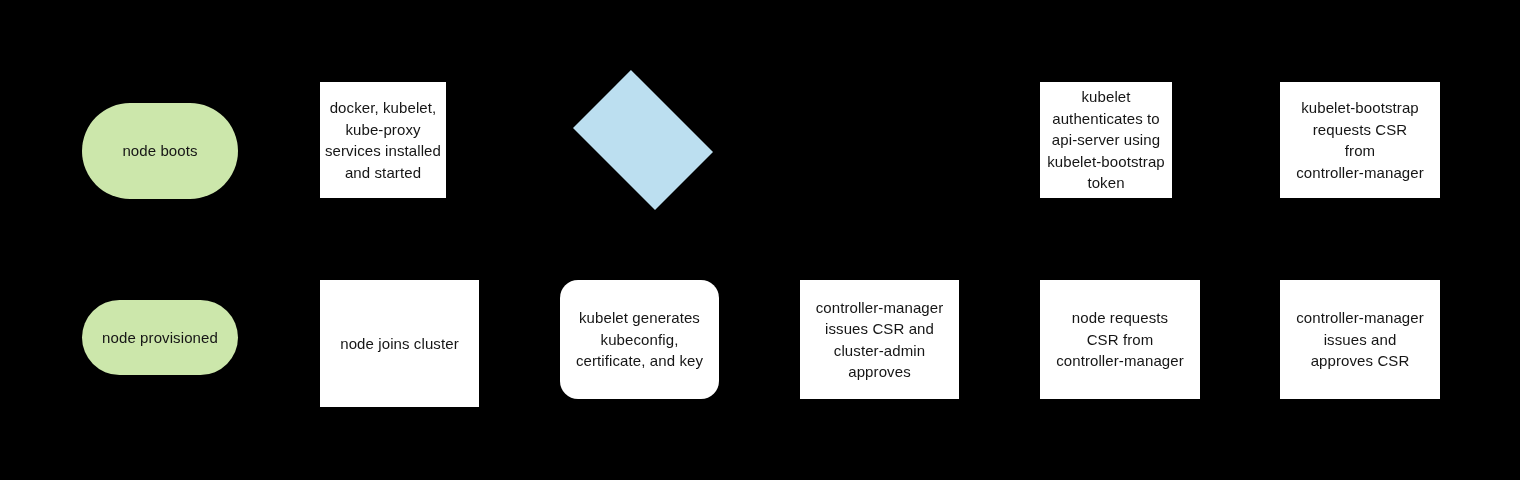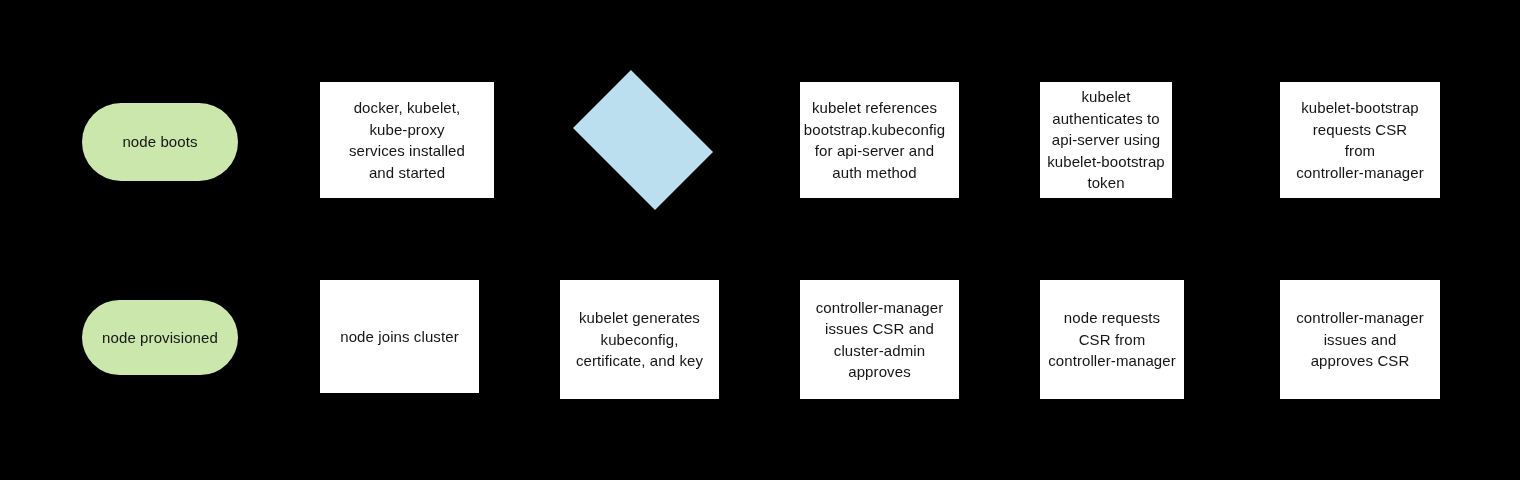--- a/index.html
+++ b/index.html
@@ -71,79 +71,73 @@
     white-space: pre-line;
     width: 180px;
     margin-left: -10px;
   }
 </style>
 </head>
 <body>
 
 <div id="canvas">
 
-  <div class="node shape-pill" style="left:82px; top:103px; width:156px; height:78px;">
+  <div class="node shape-pill" style="left:82px; top:103px; width:156px; height:96px;">
     <span class="label">node boots</span>
   </div>
 
-  <div class="node shape-box" style="left:320px; top:82px; width:174px; height:116px;">
+  <div class="node shape-box" style="left:320px; top:82px; width:126px; height:116px;">
     <span class="label">docker, kubelet,
 kube-proxy
 services installed
 and started</span>
   </div>
 
   <div class="node shape-diamond" style="left:563px; top:82px; width:160px; height:116px;">
     <span class="diamond-fill"></span>
   </div>
 
-  <div class="node shape-box overflow-text" style="left:800px; top:82px; width:159px; height:116px;">
-    <span class="label">kubelet references
-bootstrap.kubeconfig
-for api-server and
-auth method</span>
-  </div>
 
   <div class="node shape-box" style="left:1040px; top:82px; width:132px; height:116px;">
     <span class="label">kubelet
 authenticates to
 api-server using
 kubelet-bootstrap
 token</span>
   </div>
 
   <div class="node shape-box" style="left:1280px; top:82px; width:160px; height:116px;">
     <span class="label">kubelet-bootstrap
 requests CSR
 from
 controller-manager</span>
   </div>
 
   <div class="node shape-pill" style="left:82px; top:300px; width:156px; height:75px;">
     <span class="label">node provisioned</span>
   </div>
 
-  <div class="node shape-box" style="left:320px; top:280px; width:159px; height:113px;">
+  <div class="node shape-box" style="left:320px; top:280px; width:159px; height:127px;">
     <span class="label">node joins cluster</span>
   </div>
 
-  <div class="node shape-box" style="left:560px; top:280px; width:159px; height:119px;">
+  <div class="node shape-box" style="left:560px; top:280px; width:159px; height:119px;border-radius:18px;">
     <span class="label">kubelet generates
 kubeconfig,
 certificate, and key</span>
   </div>
 
   <div class="node shape-box" style="left:800px; top:280px; width:159px; height:119px;">
     <span class="label">controller-manager
 issues CSR and
 cluster-admin
 approves</span>
   </div>
 
-  <div class="node shape-box" style="left:1040px; top:280px; width:144px; height:119px;">
+  <div class="node shape-box" style="left:1040px; top:280px; width:160px; height:119px;">
     <span class="label">node requests
 CSR from
 controller-manager</span>
   </div>
 
   <div class="node shape-box" style="left:1280px; top:280px; width:160px; height:119px;">
     <span class="label">controller-manager
 issues and
 approves CSR</span>
   </div>

